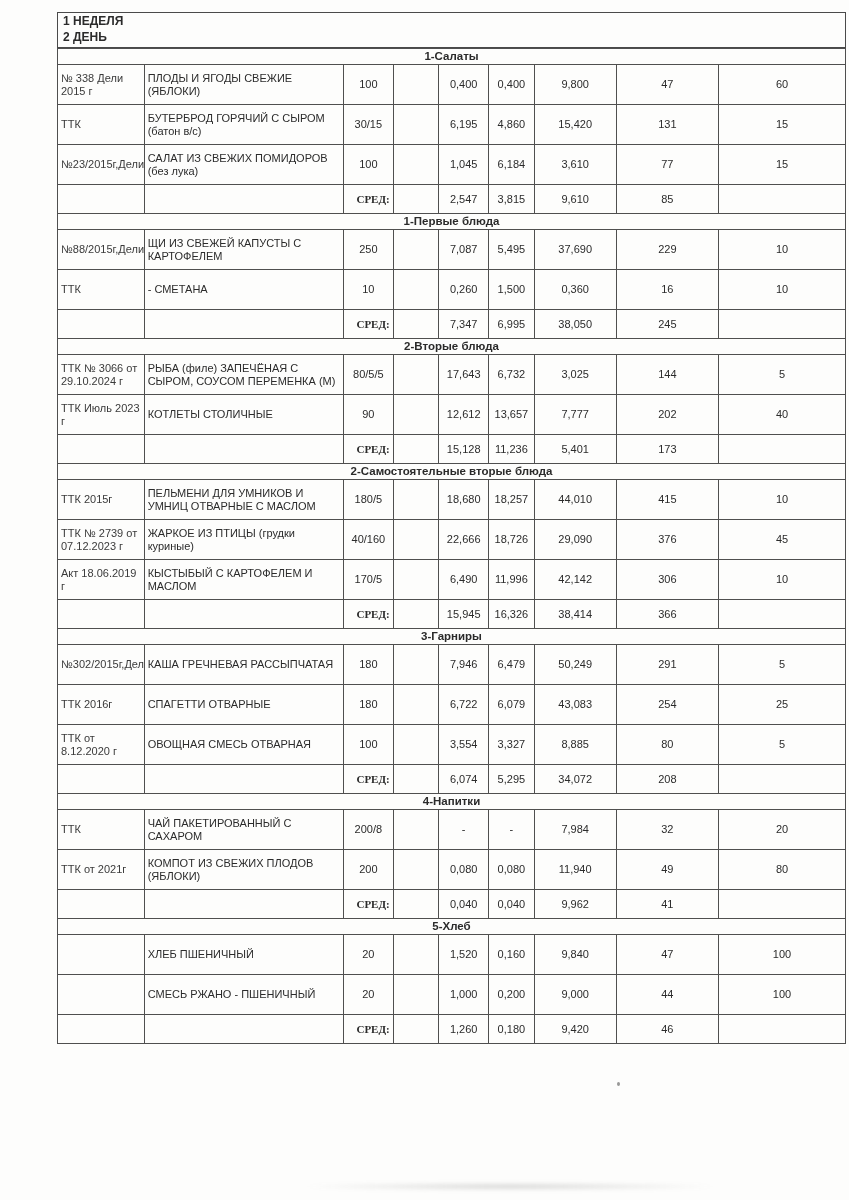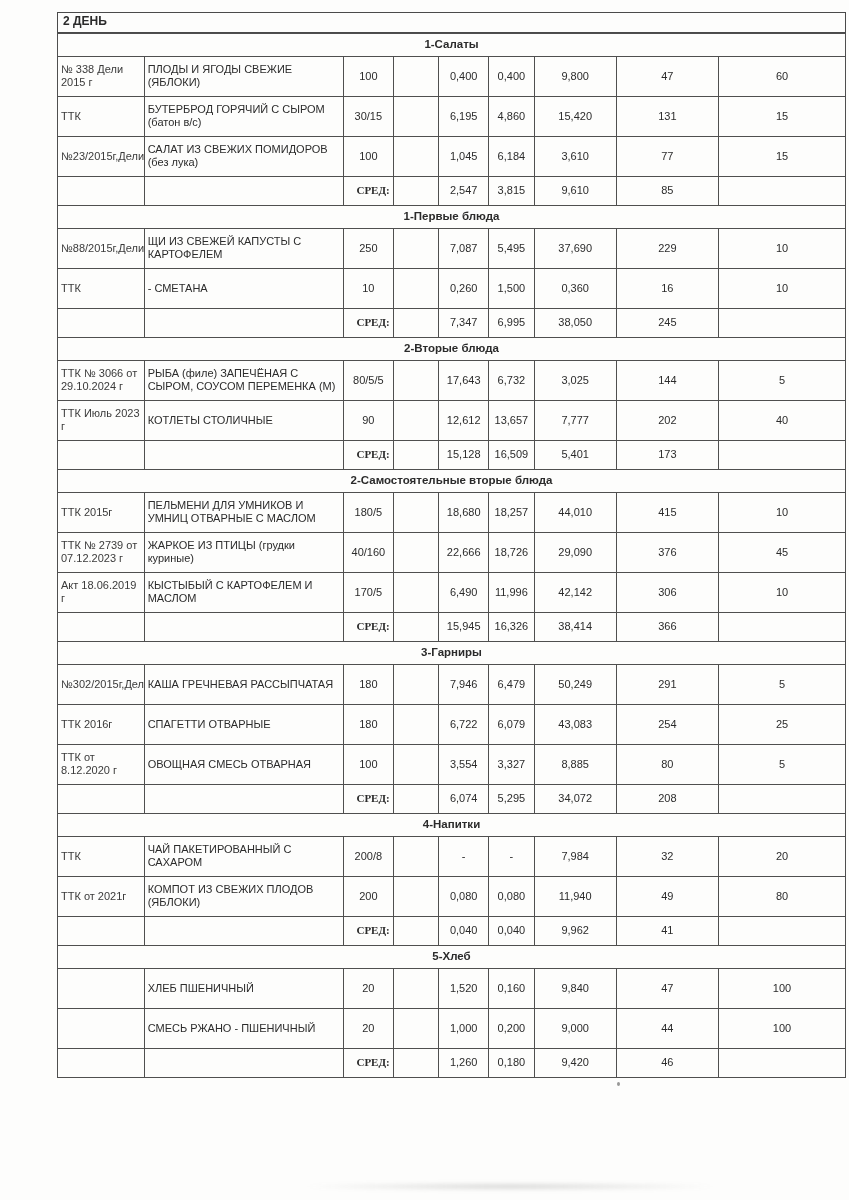--- a/index.html
+++ b/index.html
@@ -21,21 +21,21 @@
   table.menu{border-collapse:collapse;width:100%;table-layout:fixed;}
   table.menu td{
     border:1px solid #4f4f4f;
     font-size:11px;
     padding:1px 3px;
     vertical-align:middle;
     overflow:hidden;
     line-height:1.2;
     background:transparent;
   }
-  tr.section-row{height:23px;}
+  tr.section-row{height:16px;}
   tr.section-row td{
     text-align:center;font-weight:bold;font-size:11.5px;padding:0 2px;
   }
   tr.dish-row{height:40px;}
   tr.avg-row{height:29px;}
   tr.total-row{height:18px;}
   td.ref{font-size:7.5px;color:#3a3a3a;padding-left:2px;line-height:1.25;}
   td.dish{font-size:11px;padding-left:4px;}
   td.portion{text-align:center;}
   td.num{text-align:center;}
@@ -53,20 +53,21 @@
     position:absolute;left:617px;top:1082px;width:3px;height:4px;
     background:rgba(70,70,70,0.55);border-radius:50%;
     filter:blur(0.4px);
   }
 </style>
 </head>
 <body>
 
 <div class="doc">
   <div class="header-box">
+    <div>1 НЕДЕЛЯ</div>
     <div>2 ДЕНЬ</div>
   </div>
   <table class="menu">
     <colgroup>
       <col style="width:11%">
       <col style="width:25.3%">
       <col style="width:6.3%">
       <col style="width:5.8%">
       <col style="width:6.3%">
       <col style="width:5.8%">
@@ -182,21 +183,21 @@
           <td class="num">7,777</td>
           <td class="num">202</td>
           <td class="num">40</td>
         </tr>
         <tr class="avg-row">
           <td></td>
           <td></td>
           <td class="avg-label">СРЕД:</td>
           <td></td>
           <td class="num">15,128</td>
-          <td class="num">16,509</td>
+          <td class="num">11,236</td>
           <td class="num">5,401</td>
           <td class="num">173</td>
           <td></td>
         </tr>
         <tr class="section-row">
           <td colspan="9">2-Самостоятельные вторые блюда</td>
         </tr>
         <tr class="dish-row">
           <td class="ref">ТТК 2015г</td>
           <td class="dish">ПЕЛЬМЕНИ ДЛЯ УМНИКОВ И УМНИЦ ОТВАРНЫЕ С МАСЛОМ</td>

